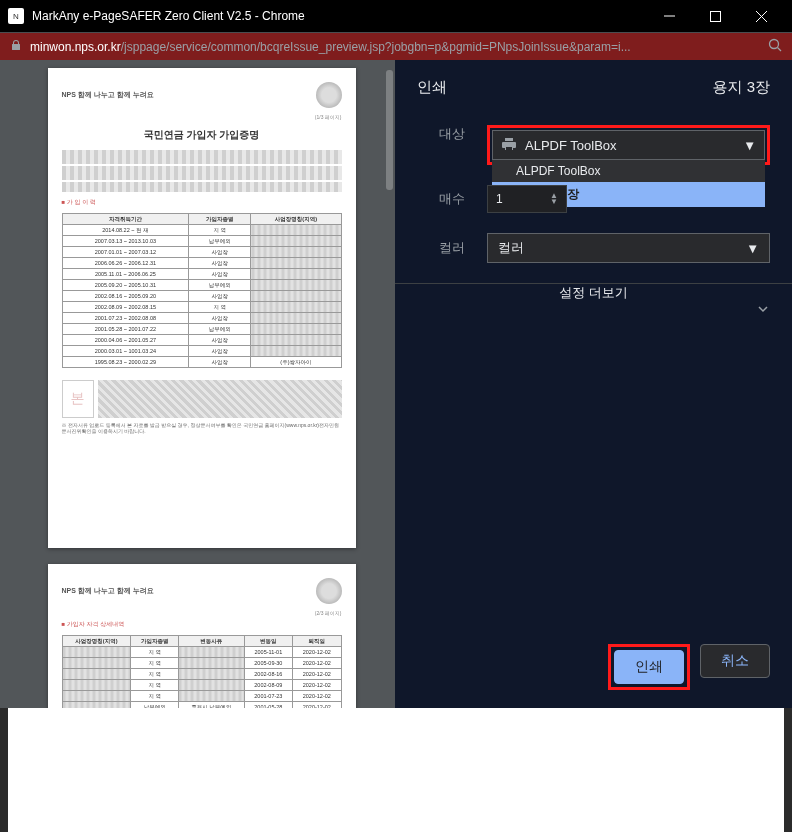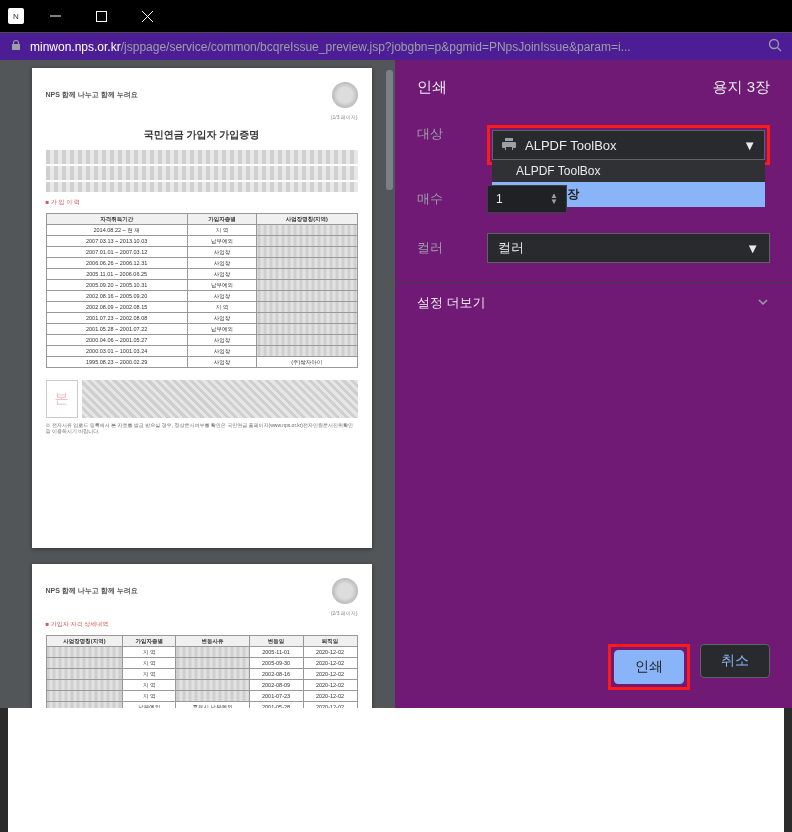--- a/index.html
+++ b/index.html
@@ -6,87 +6,88 @@
 body { background: #2b2b2b; width: 792px; height: 832px; overflow: hidden; }
 
 
 .titlebar { height: 32px; background: #000; display: flex; align-items: center; padding: 0 8px; color: #fff; font-size: 12px; }
 .titlebar .favicon { width: 16px; height: 16px; background: #fff; border-radius: 2px; margin-right: 8px; display: flex; align-items: center; justify-content: center; font-size: 8px; color: #333; }
 .titlebar .title { flex: 1; }
 .titlebar .winbtn { width: 46px; height: 32px; display: flex; align-items: center; justify-content: center; font-size: 12px; }
 .winbtn svg { width: 11px; height: 11px; }
 
 
-.urlbar { height: 28px; background: #4c1d95; display: flex; align-items: center; padding: 0 10px; color: #9aa0a6; font-size: 12px; border-top: 1px solid #4a4d50; }
+.urlbar { height: 28px; background: #7f1d1d; display: flex; align-items: center; padding: 0 10px; color: #9aa0a6; font-size: 12px; border-top: 1px solid #4a4d50; }
 .urlbar .lock { margin-right: 8px; }
 .urlbar .url { flex: 1; white-space: nowrap; overflow: hidden; text-overflow: ellipsis; }
 .urlbar .url .host { color: #fff; }
 .urlbar .zoom { margin-left: 8px; }
 
 
 .main { display: flex; height: 648px; }
 .preview { width: 395px; background: #525659; position: relative; overflow: hidden; padding: 8px 8px 0 16px; }
 .preview-scroll { position: absolute; right: 2px; top: 10px; width: 7px; height: 120px; background: rgba(255,255,255,0.25); border-radius: 3px; }
 
-.page { background: #fff; width: 340px; height: 480px; margin: 0 auto 16px auto; box-shadow: 0 1px 4px rgba(0,0,0,0.4); font-size: 6px; color: #333; padding: 14px; position: relative; }
+.page { background: #fff; width: 308px; height: 480px; margin: 0 auto 16px auto; box-shadow: 0 1px 4px rgba(0,0,0,0.4); font-size: 6px; color: #333; padding: 14px; position: relative; }
 .page-header { display: flex; align-items: center; justify-content: space-between; margin-bottom: 6px; }
 .nps-logo { font-size: 7px; font-weight: bold; color: #555; }
 .page-seal { width: 26px; height: 26px; background: radial-gradient(circle, #ddd 40%, #bbb 70%); border-radius: 50%; }
 .doc-title { text-align: center; font-size: 10px; font-weight: bold; margin: 8px 0; }
 .redact-bar { height: 14px; background: repeating-linear-gradient(90deg,#cfcfcf 0 4px,#e8e8e8 4px 8px); margin: 2px 0; }
 .pg-table { width: 100%; border-collapse: collapse; margin-top: 6px; }
 .pg-table th, .pg-table td { border: 1px solid #999; font-size: 5.5px; padding: 1px 2px; text-align: center; height: 11px; white-space: nowrap; }
 .pg-table th { background: #f0f0f0; }
 .pg-table td.blur { background: repeating-linear-gradient(90deg,#cfcfcf 0 3px,#e2e2e2 3px 6px); color: transparent; }
 .watermark-strip { display: flex; align-items: center; margin-top: 12px; }
 .wm-box { width: 32px; height: 38px; border: 1px solid #ccc; font-size: 14px; color: #e8c4c4; display: flex; align-items: center; justify-content: center; margin-right: 4px; }
 .wm-blur { flex: 1; height: 38px; background: repeating-linear-gradient(45deg,#cfcfcf 0 3px,#e6e6e6 3px 6px); }
 .footer-note { font-size: 5px; color: #666; margin-top: 4px; }
 
 .page2 { height: 160px; overflow: hidden; }
 
 
-.panel { flex: 1; background: #701a75; color: #e8eaed; font-size: 13px; display: flex; flex-direction: column; padding-bottom: 0; }
+.panel { flex: 1; background: #0f172a; color: #e8eaed; font-size: 13px; display: flex; flex-direction: column; padding-bottom: 0; }
 .panel-head { display: flex; justify-content: space-between; padding: 18px 22px; font-size: 15px; }
 .sheets strong { font-weight: normal; }
 
 .row { display: flex; align-items: center; padding: 10px 22px; position: relative; }
-.row .label { width: 70px; color: #9aa0a6; font-size: 13px; }
+.row .label { width: 70px; color: #9aa0a6; font-size: 13px; text-align: center; }
 .row .control { flex: 1; }
 
 .dest-box { position: relative; }
 .dest-sel { height: 30px; border: 1px solid #5f6368; background: #292a2d; color: #e8eaed; display: flex; align-items: center; padding: 0 8px; gap: 8px; }
 .dest-sel .caret { margin-left: auto; }
 .dest-dd { position: absolute; left: 0; right: 0; top: 30px; background: #303134; }
 .dest-dd .opt { padding: 4px 24px; font-size: 12px; color: #e8eaed; }
 .dest-dd .opt.sel { background: #8ab4f8; color: #1e1e1e; font-weight: bold; }
 .hi-red { border: 3px solid #ff1a1a; padding: 2px; }
 
 .copies { width: 80px; height: 28px; background: #202124; border: 1px solid #3c4043; color: #e8eaed; padding: 0 8px; display: flex; align-items: center; justify-content: space-between; font-size: 12px; }
 .copies .spin { font-size: 8px; color: #9aa0a6; line-height: 6px; }
 
 .color-sel { height: 30px; border: 1px solid #5f6368; background: #292a2d; color: #e8eaed; display: flex; align-items: center; padding: 0 10px; }
 .color-sel .caret { margin-left: auto; }
 
-.more-row { border-top: 1px solid #3c4043; margin-top: 10px; padding-top: 10px; padding-bottom: 14px; }
+.more-row { border-top: 1px solid #3c4043; margin-top: 10px; padding-top: 0; padding-bottom: 14px; flex-direction: column; }
 
 .hint { padding: 6px 22px; font-size: 14px; line-height: 2.2; }
 
 .actions { margin-top: auto; padding: 18px 22px; display: flex; justify-content: flex-end; gap: 10px; }
 .btn { height: 34px; padding: 0 20px; border: 1px solid #5f6368; background: #292a2d; color: #8ab4f8; display: flex; align-items: center; justify-content: center; font-size: 14px; border-radius: 4px; }
 .btn.primary { background: #8ab4f8; color: #202124; border-color: #8ab4f8; }
 .hi-red-btn { border: 3px solid #ff1a1a; padding: 3px; }
 
 .bottom-white { height: 124px; background: #fff; margin: 0 8px 8px 8px; }
 </style>
 </head>
 <body>
 
 <div class="titlebar">
   <div class="favicon">N</div>
+  <div class="title">MarkAny e-PageSAFER Zero Client V2.5 - Chrome</div>
   <div class="winbtn">
       <svg viewBox="0 0 11 11">
         <path d="M0 5 H11" stroke="#fff" stroke-width="1"></path>
       </svg>
     </div>
   <div class="winbtn">
       <svg viewBox="0 0 11 11">
         <rect x="0.5" y="0.5" width="10" height="10" fill="none" stroke="#fff" stroke-width="1"></rect>
       </svg>
     </div>

